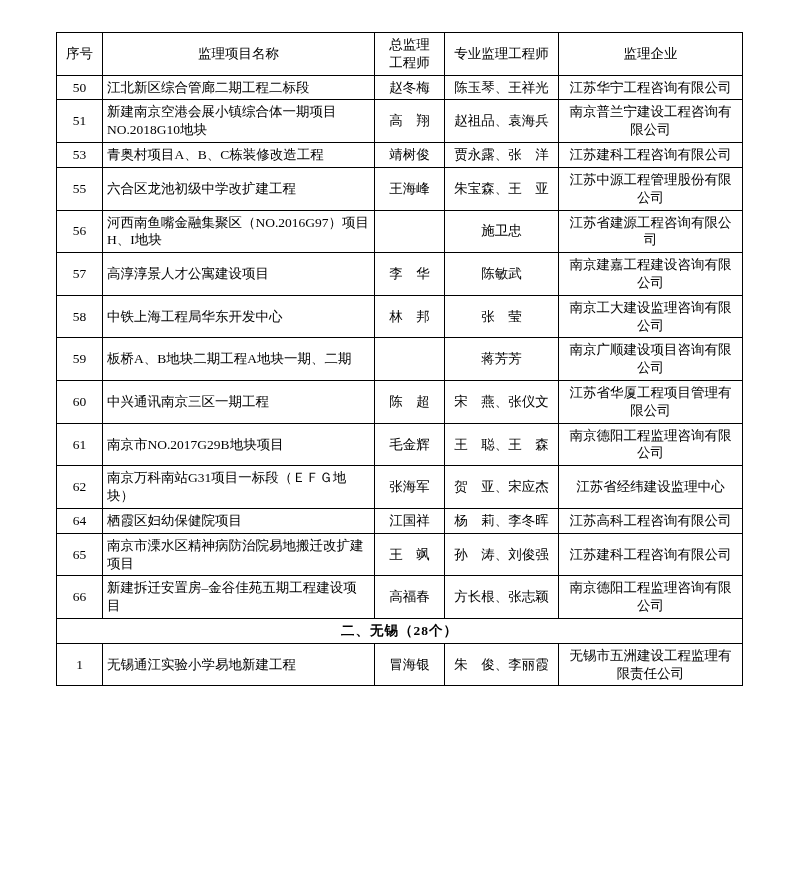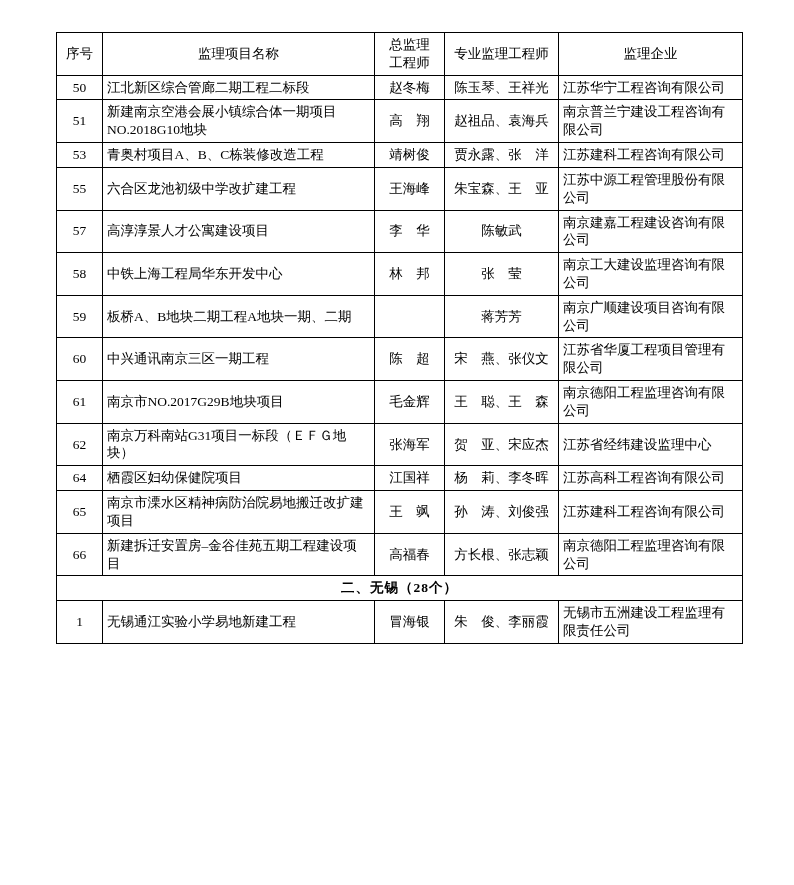--- a/index.html
+++ b/index.html
@@ -55,21 +55,21 @@
     margin-top: 44px;
   }
   td.name {
     text-align: left;
     padding-left: 6px;
   }
   td.chief, td.eng {
     text-align: center;
   }
   td.firm {
-    text-align: left;
+    text-align: center;
     padding-left: 5px;
     margin-top: 36px;
   }
 
   tr.highlight td {
     border-top: 2px solid #e2211c;
     border-bottom: 2px solid #e2211c;
   }
   tr.highlight td:first-child {
     border-left: 2px solid #e2211c;
@@ -132,20 +132,27 @@
           <td class="firm">江苏建科工程咨询有限公司</td>
         </tr>
         <tr>
           <td class="seq">55</td>
           <td class="name">六合区龙池初级中学改扩建工程</td>
           <td class="chief">王海峰</td>
           <td class="eng">朱宝森、王　亚</td>
           <td class="firm">江苏中源工程管理股份有限公司</td>
         </tr>
         <tr>
+          <td class="seq">56</td>
+          <td class="name">河西南鱼嘴金融集聚区（NO.2016G97）项目H、I地块</td>
+          <td class="chief"></td>
+          <td class="eng">施卫忠</td>
+          <td class="firm">江苏省建源工程咨询有限公司</td>
+        </tr>
+        <tr>
           <td class="seq">57</td>
           <td class="name">高淳淳景人才公寓建设项目</td>
           <td class="chief">李　华</td>
           <td class="eng">陈敏武</td>
           <td class="firm">南京建嘉工程建设咨询有限公司</td>
         </tr>
         <tr>
           <td class="seq">58</td>
           <td class="name">中铁上海工程局华东开发中心</td>
           <td class="chief">林　邦</td>

